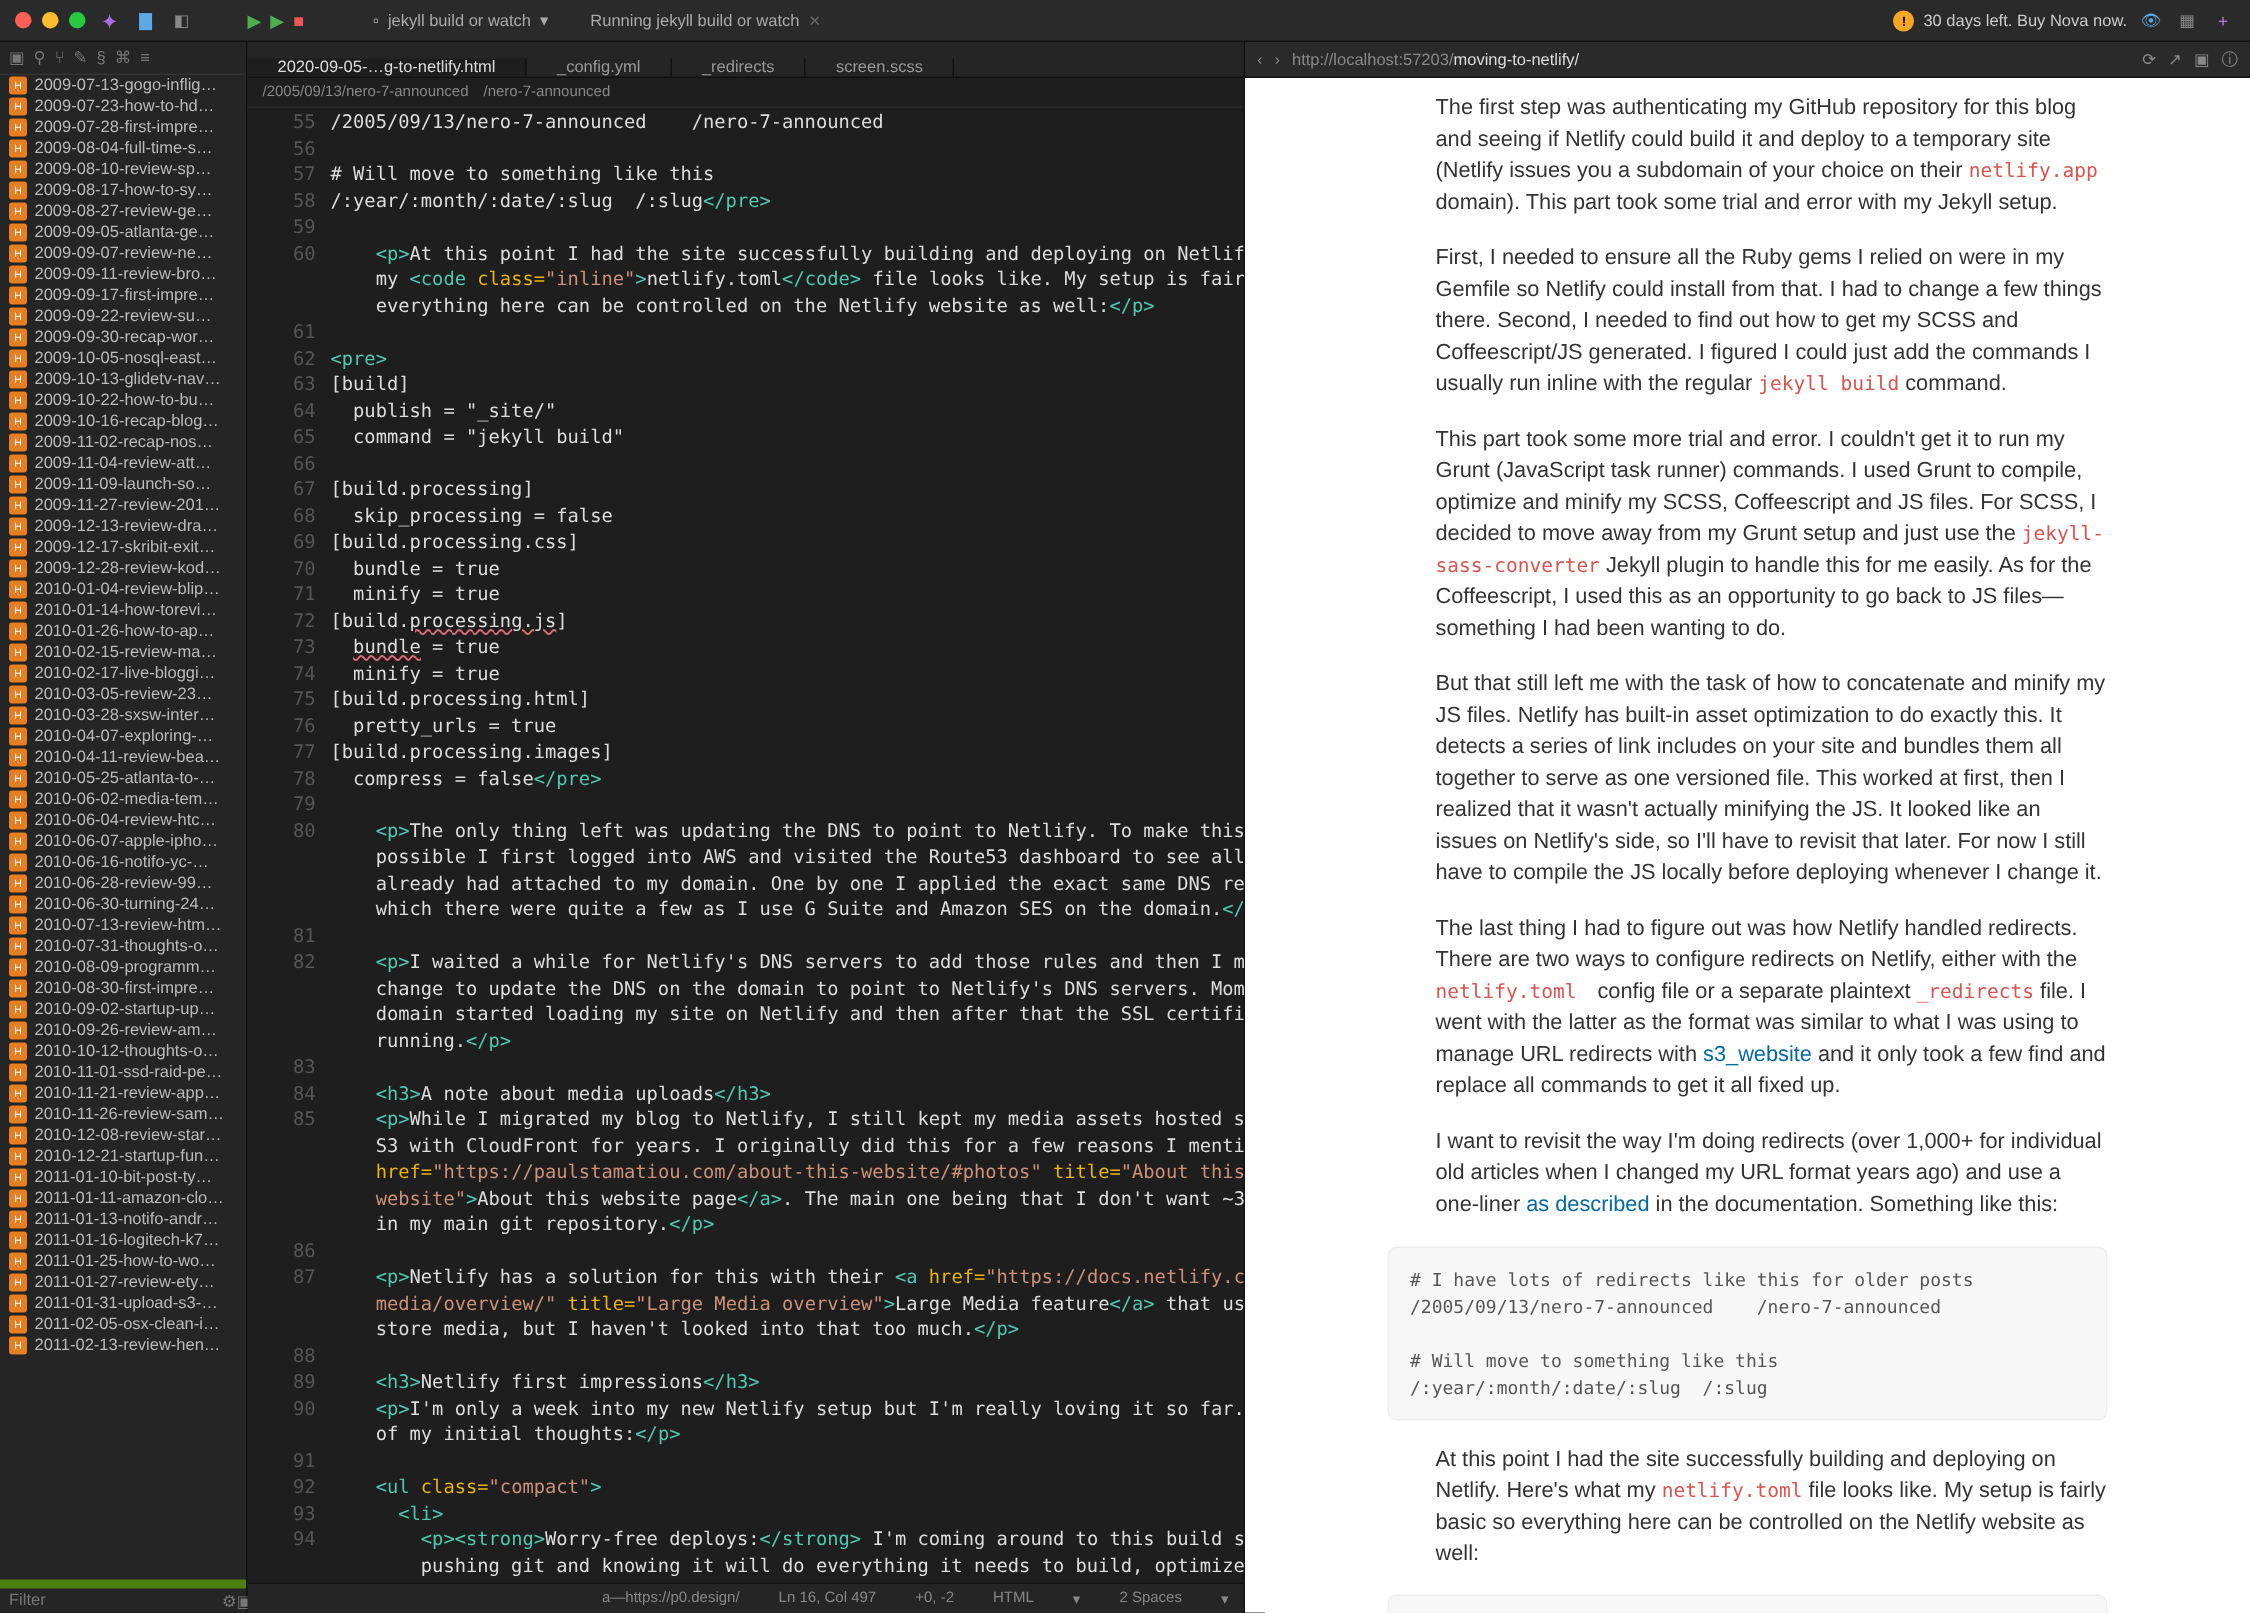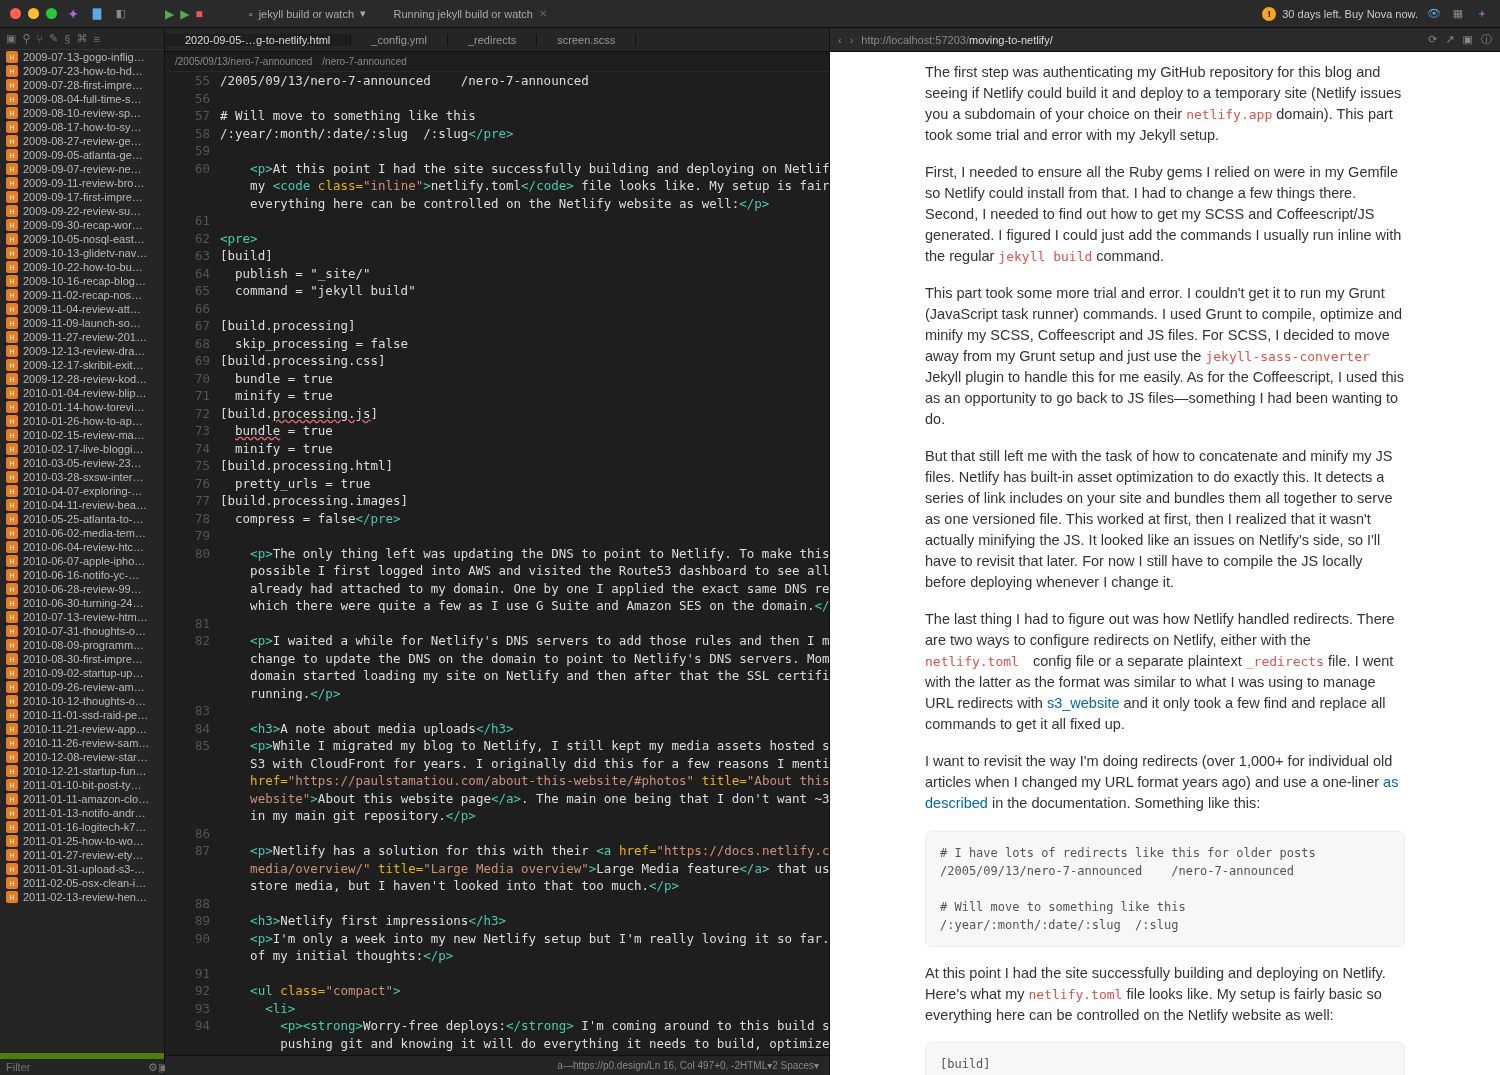--- a/index.html
+++ b/index.html
@@ -48,40 +48,40 @@
 .sb-files { flex:1; overflow-y:auto; }
 .sb-files::-webkit-scrollbar { width: 8px; }
 .sb-files::-webkit-scrollbar-thumb { background:#555; border-radius:4px; }
 .file-item { display:flex; align-items:center; gap:5px; padding:1px 6px; font-size:11px; color:#bbb; white-space:nowrap; overflow:hidden; cursor:pointer; }
 .file-item .fico { width:12px; height:12px; background:#e67e22; border-radius:2px; flex-shrink:0; display:flex; align-items:center; justify-content:center; font-size:7px; color:#fff;}
 .sb-bottom { height:22px; border-top:6px solid #4d7c0f; display:flex; align-items:center; padding:0 6px; }
 .sb-bottom input { flex:1; background:transparent; border:none; color:#888; font-size:11px; outline:none; }
 .sb-bottom .gear { color:#777; font-size:11px; }
 
 .editor-pane { flex: 1; display:flex; flex-direction:column; min-width:0; background:#1e1e1e; border-right:1px solid #111; }
-.ed-tabs { height:24px; display:flex; align-items:center; background:#252525; border-bottom:1px solid #111; }
+.ed-tabs { height:24px; display:flex; align-items:flex-end; background:#252525; border-bottom:1px solid #111; }
 .ed-tab { display:flex; align-items:center; padding:0 20px; font-size:11px; color:#999; border-right:1px solid #111; cursor:pointer; }
 .ed-tab.active { background:#1e1e1e; color:#ddd; }
 .ed-path { height:20px; display:flex; align-items:center; padding:0 10px; font-size:10px; color:#888; background:#1e1e1e; border-bottom:1px solid #2a2a2a; gap:10px; }
 .ed-code { flex:1; display:flex; overflow:auto; font-family: "SF Mono", Menlo, Consolas, monospace; font-size:12.5px; line-height:1.4; }
 .gutter { width:55px; text-align:right; padding-right:10px; color:#555; flex-shrink:0; user-select:none; }
 .gutter div { height:17.5px; }
 .code { flex:1; white-space:pre; color:#ddd; padding-right:10px; }
 .code div { height:17.5px; }
 .c-tag { color:#4ec9b0; }
 .c-attr { color:#eab308; }
 .c-str { color:#ce9178; }
-.ed-status { height:20px; display:flex; align-items:center; justify-content:flex-end; gap:0; padding:0 10px; font-size:10px; color:#888; background:#252525; border-top:1px solid #111; }
+.ed-status { height:20px; display:flex; align-items:center; justify-content:flex-end; gap:26px; padding:0 10px; font-size:10px; color:#888; background:#252525; border-top:1px solid #111; }
 
 .preview-pane { width: 670px; display:flex; flex-direction:column; background:#fff; color:#333; }
 .pv-head { height:24px; background:#2a2a2a; color:#999; display:flex; align-items:center; justify-content:center; font-size:11px; border-bottom:1px solid #111; }
 .pv-nav { height:24px; background:#2a2a2a; display:flex; align-items:center; padding:0 8px; gap:8px; color:#888; font-size:11px; border-bottom:1px solid #111; }
 .pv-nav .url { flex:1; }
 .pv-body { flex:1; overflow-y:auto; padding: 10px 95px 20px 95px; font-size:14.5px; line-height:1.45; color:#333; font-family: -apple-system, sans-serif; }
-.pv-body p { margin-bottom: 16px; }
+.pv-body p { margin-bottom: 16px; margin-left: 32px; }
 .pv-body code { color:#d9534f; font-family:Menlo,monospace; font-size:13px; }
 .pv-body a { color:#0369a1; text-decoration:none; }
 .pv-body a.code { color:#d9534f; font-family:Menlo,monospace; font-size:13px; }
 .pv-body pre { background:#f7f7f7; border:1px solid #eee; border-radius:6px; padding:12px 14px; font-family:Menlo,monospace; font-size:12px; line-height:1.5; white-space:pre-wrap; color:#555; margin-bottom:16px; }
 </style>
 </head>
 <body>
 
 <div class="titlebar">
   <div class="traffic">

